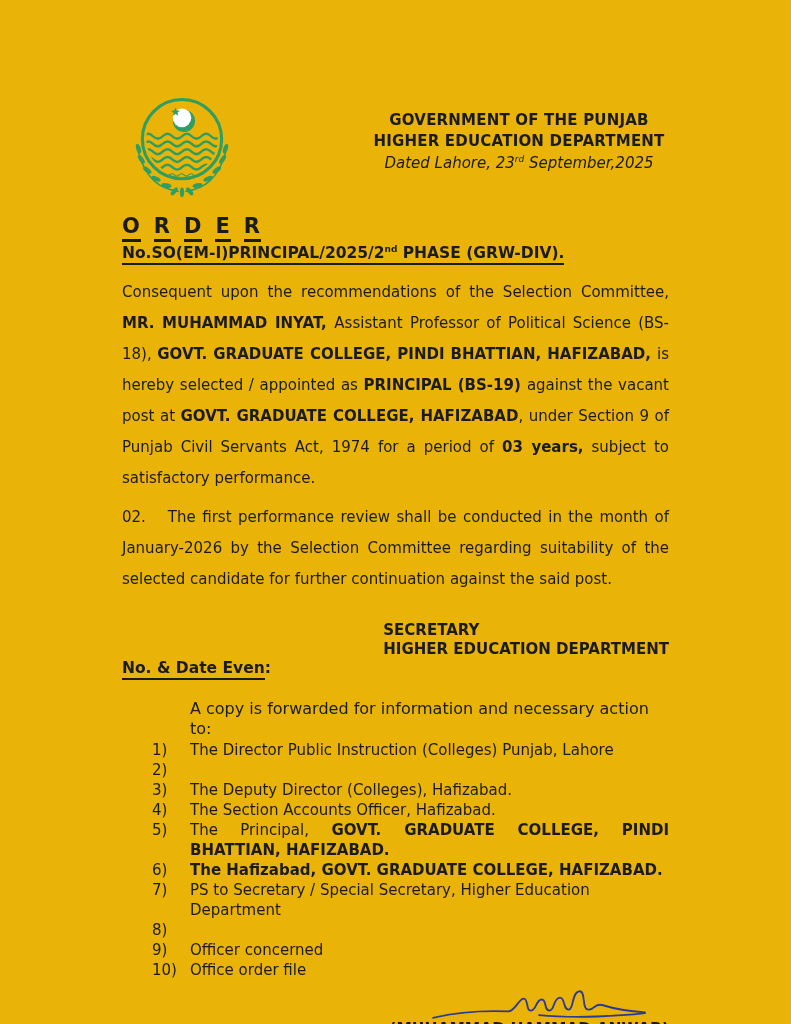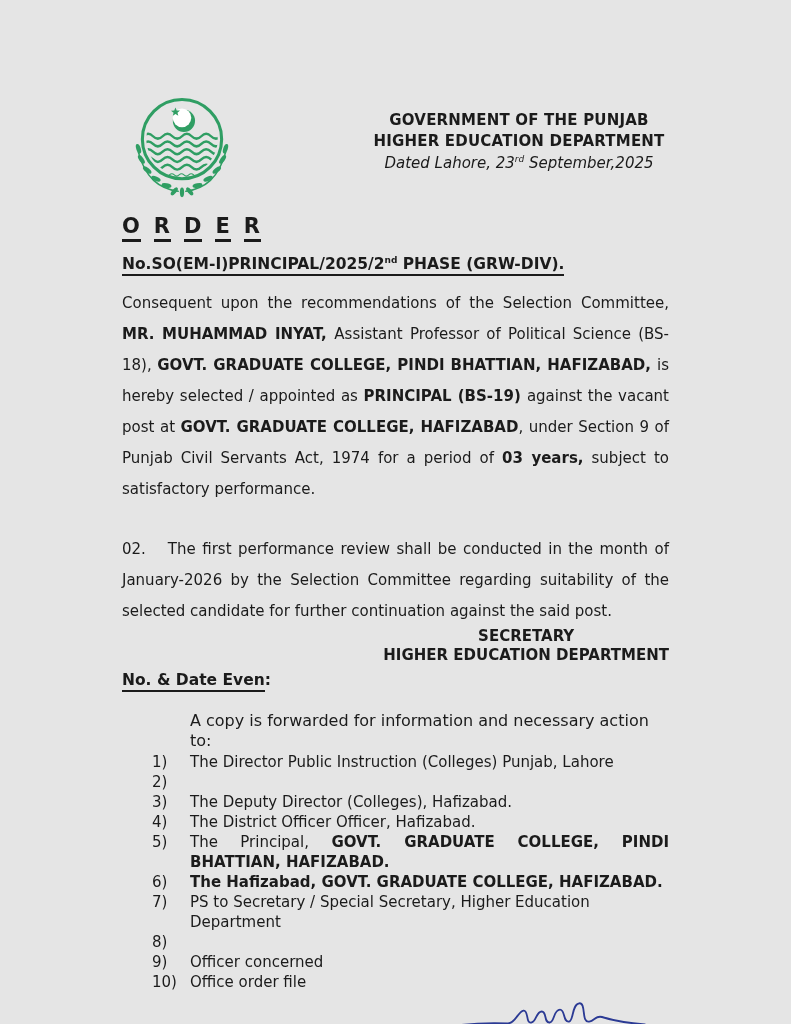--- a/index.html
+++ b/index.html
@@ -1,47 +1,47 @@
 <!DOCTYPE html>
 <html style="--logo-green: #2f9e63; --sig-blue: #2b3a94;"><head>
 <meta charset="utf-8">
 <style>
   html,body{margin:0;padding:0;background:#ffffff;}
   .page{
     position:relative;
     width:791px;height:1024px;
-    background:#e5e5e5;
+    background:#eab308;
     box-sizing:border-box;
     padding:88px 122px 0 122px;
     font-family:"DejaVu Sans","Liberation Sans",sans-serif;
     color:#1b1b1b;
     overflow:hidden;
   }
   
   .header-row{display:flex;justify-content:space-between;align-items:flex-start;}
   .logo{width:116px;height:110px;flex:none;margin-left:2px;}
   .logo svg{display:block;width:100%;height:100%;}
   .header-text{width:300px;text-align:center;margin-top:22px;}
   .org-line{font-weight:bold;font-size:15px;line-height:21px;letter-spacing:.2px;}
   .date-line{font-size:15px;line-height:21px;margin-top:1px;font-style:italic;}
   sup{font-size:9px;vertical-align:super;line-height:0;}
   
   .order-title{margin-top:16px;font-weight:bold;font-size:21px;letter-spacing:1px;}
   .order-title .ltr{display:inline-block;border-bottom:3px solid #1b1b1b;padding-bottom:1px;margin-right:13px;line-height:1.1;}
   
-  .ref-line{margin-top:13px;font-weight:bold;font-size:15.5px;}
+  .ref-line{margin-top:2px;font-weight:bold;font-size:15.5px;}
   .ref-underline{border-bottom:2px solid #1b1b1b;padding-bottom:1px;}
   
   .para{margin:0;font-size:15px;line-height:31px;text-align:justify;}
   .para1{margin-top:15px;}
-  .para2{margin-top:29px;}
+  .para2{margin-top:8px;}
   .para-num{padding-right:22px;}
   
-  .signatory{margin-left:auto;width:fit-content;text-align:center;font-weight:bold;font-size:15px;line-height:19px;}
-  .no-date{margin-top:6px;font-weight:bold;font-size:15.5px;}
+  .signatory{margin-top:26px;margin-left:auto;width:fit-content;font-weight:bold;font-size:15px;line-height:19px;}
+  .no-date{margin-top:0;font-weight:bold;font-size:15.5px;}
   .no-date .ul{border-bottom:2px solid #1b1b1b;padding-bottom:1px;}
   
   .copy-intro{margin-top:22px;padding-left:68px;font-size:16px;line-height:20px;}
   .dist-list{margin-top:1px;font-size:15px;}
   .dist-row{display:flex;align-items:flex-start;line-height:20px;}
   .dist-num{flex:none;width:38px;padding-left:30px;box-sizing:content-box;}
   .dist-text{flex:1;}
   .dist-text.justify{text-align:justify;}
   b{font-weight:bold;}
   
@@ -136,21 +136,21 @@
       </div>
       <div class="dist-row">
         <span class="dist-num">2)</span>
       </div>
       <div class="dist-row">
         <span class="dist-num">3)</span>
         <div class="dist-text"><span>The Deputy Director (Colleges), Hafizabad.</span></div>
       </div>
       <div class="dist-row">
         <span class="dist-num">4)</span>
-        <div class="dist-text"><span>The District Officer Officer, Hafizabad.</span></div>
+        <div class="dist-text"><span>The Section Accounts Officer, Hafizabad.</span></div>
       </div>
       <div class="dist-row">
         <span class="dist-num">5)</span>
         <div class="dist-text justify"><span>The Principal, </span><b>GOVT. GRADUATE COLLEGE, PINDI BHATTIAN, HAFIZABAD.</b></div>
       </div>
       <div class="dist-row">
         <span class="dist-num">6)</span>
         <div class="dist-text"><b>The Hafizabad, GOVT. GRADUATE COLLEGE, HAFIZABAD.</b></div>
       </div>
       <div class="dist-row">

